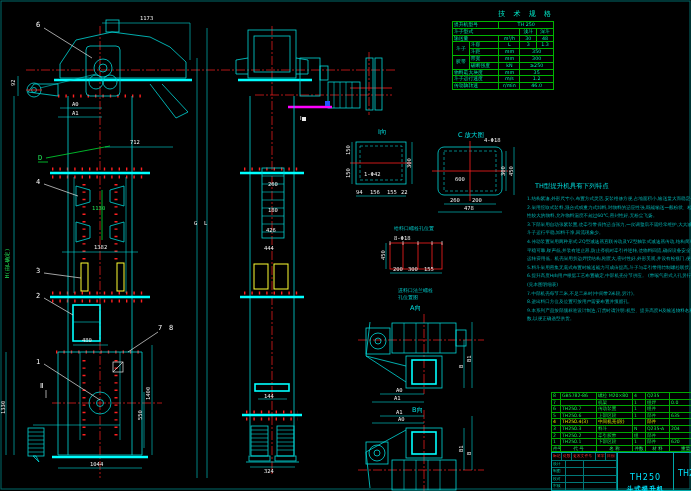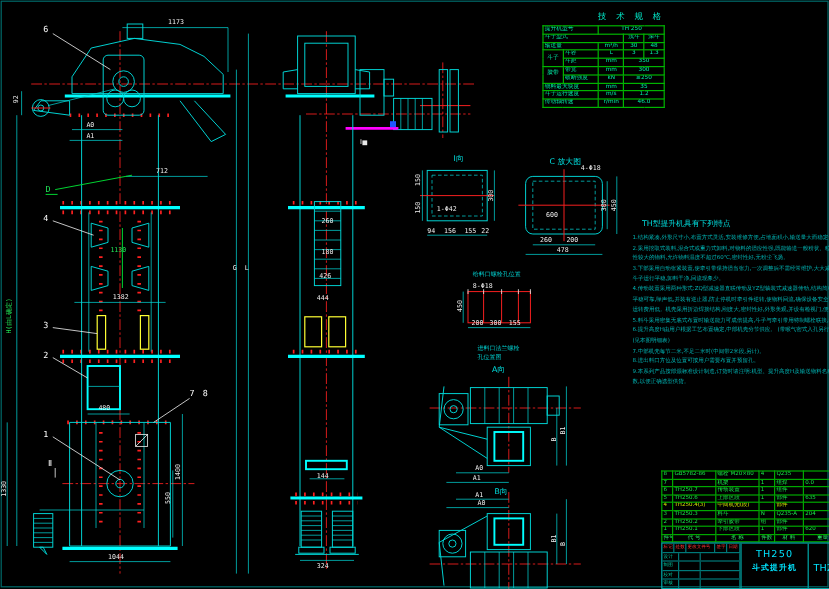--- a/index.html
+++ b/index.html
@@ -45,21 +45,21 @@
 
   .tblock{position:absolute;left:551px;top:452px;width:150px;height:39px;
           border:1px solid #00a8a8;display:flex;}
   .sig{width:66px;border-right:1px solid #00a8a8;display:flex;flex-direction:column;}
   .sig .srow{flex:1;display:flex;border-bottom:1px solid #007878;font-size:3.8px;
              color:#00c8a0;line-height:6px;}
   .sig .srow:last-child{border-bottom:none;}
   .sig .srow span{border-right:1px solid #007878;padding:0 1px;overflow:hidden;white-space:nowrap;}
   .sig .red{color:#ff3333;}
   .tb-mid{width:56px;border-right:1px solid #00a8a8;text-align:center;color:#00e5ff;}
-  .tb-mid .mo{font-size:8px;margin-top:4px;letter-spacing:1px;}
+  .tb-mid .mo{font-size:8px;margin-top:20px;letter-spacing:1px;}
   .tb-mid .pr{font-size:6.5px;margin-top:3px;letter-spacing:1px;font-weight:bold;}
   .tb-right{flex:1;color:#00e5ff;font-size:8px;padding:16px 0 0 4px;white-space:nowrap;}
 </style>
 </head>
 <body>
 
 <div id="canvas">
 
 <svg width="691" height="491" viewBox="0 0 691 491">
 

